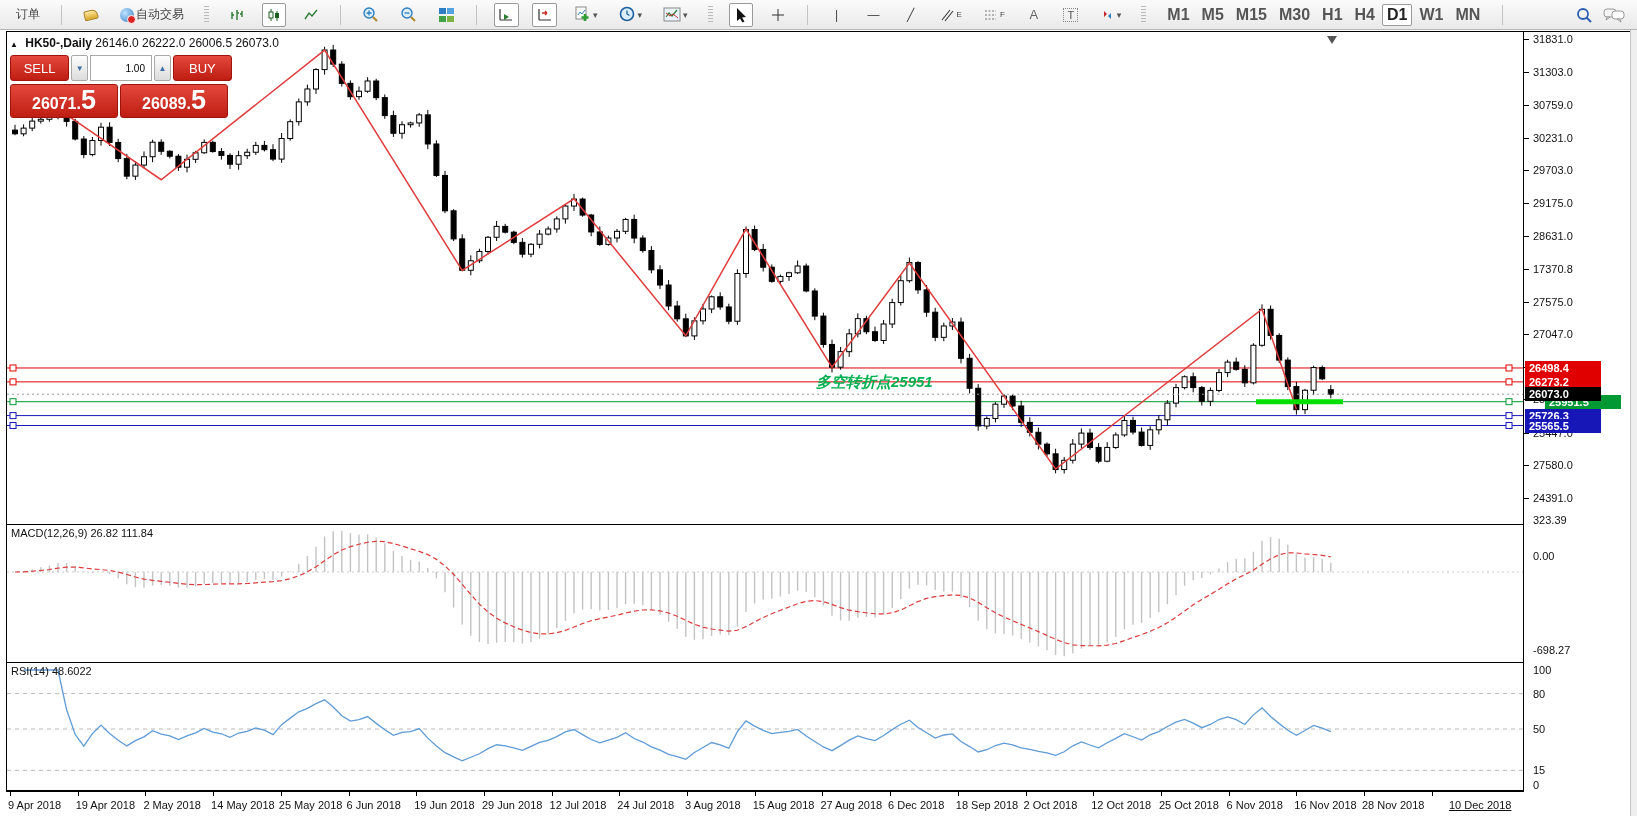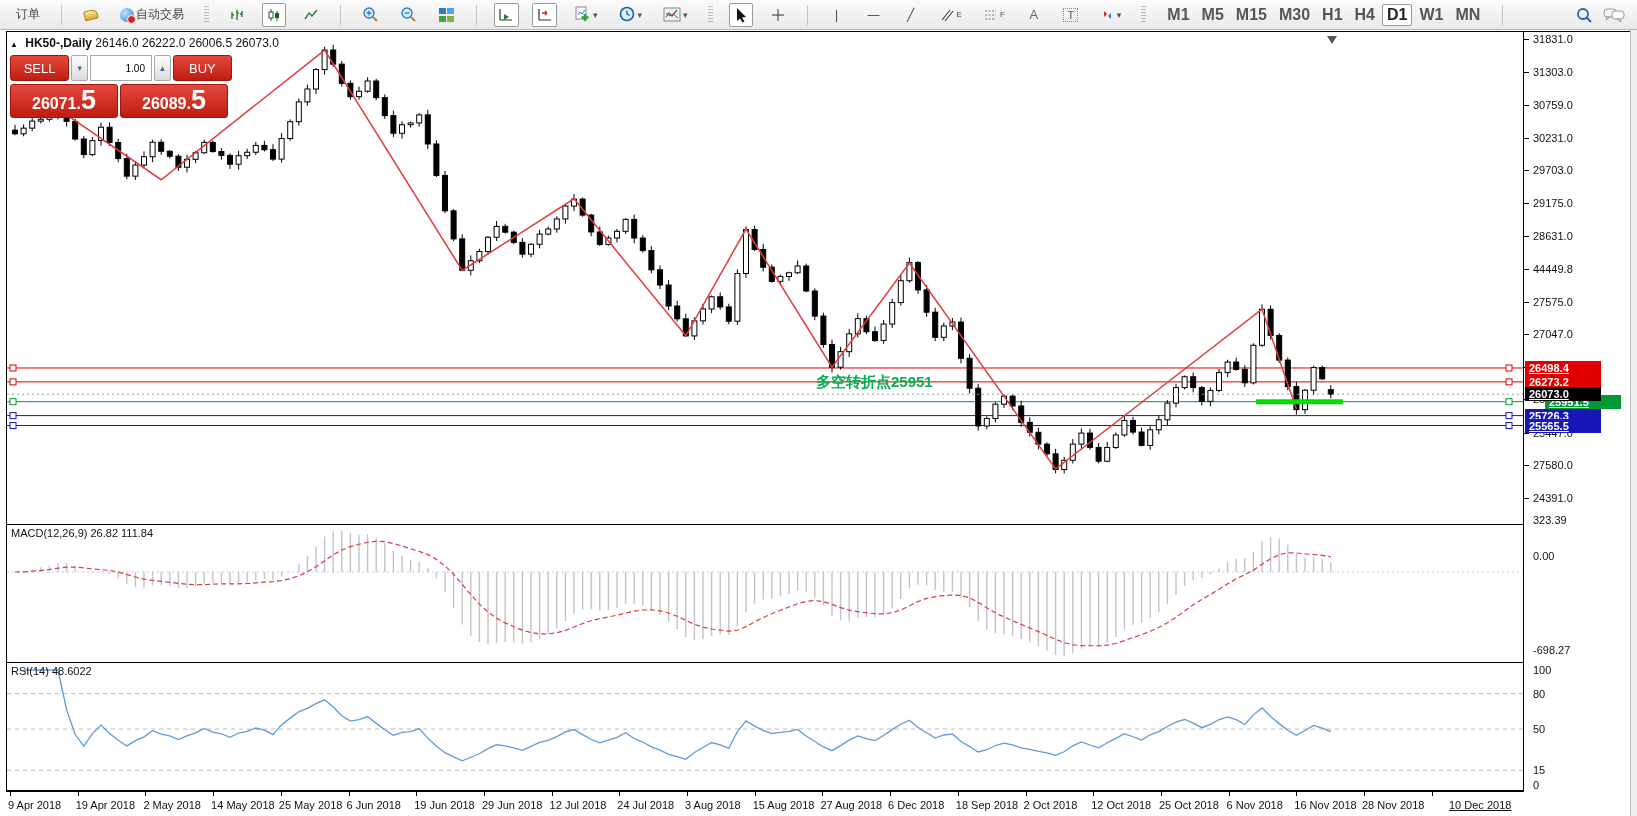--- a/index.html
+++ b/index.html
@@ -26,36 +26,36 @@
                     border-radius:50%; background:#d22; border:1px solid #fff; }
   .gold-icon { width:14px; height:10px; background:linear-gradient(#ffe9a0,#d8a727);
                border:1px solid #a87f1d; border-radius:2px 6px 2px 2px; transform:rotate(-12deg); }
   .tf { height:22px; min-width:26px; padding:0 4px; display:flex; align-items:center; justify-content:center;
         font-size:16px; font-weight:bold; color:#555; border:1px solid transparent; border-radius:2px; }
   .tf.pressed { background:#fff; border-color:#9a9a9a; color:#222; }
   .tb-right { margin-left:auto; display:flex; align-items:center; gap:10px; padding-right:8px; }
 
   
   .pane { position:absolute; left:6px; width:1518px; background:#fff; border:1px solid #000; }
-  #main-pane { top:31px;  height:530px; }
+  #main-pane { top:31px;  height:530px;font-style:italic; }
   #macd-pane { top:508px; height:150px;margin-top:16px; }
   #rsi-pane  { top:662px; height:129px;padding-left:32px; }
   .pane svg { position:absolute; left:0; top:0; }
   .pane-label { position:absolute; left:4px; top:2px; font-size:11px; color:#111; z-index:5; }
   #chart-title { position:absolute; left:10px; top:36px; font-size:12px; color:#111; z-index:30; }
   #chart-title .tri { font-size:8px; margin-right:4px; }
   #chart-title b { font-weight:bold; }
 
   
   #price-axis { position:absolute; left:1524px; top:31px; width:106px; height:760px;
                 background:#fff; border-top:1px solid #000; }
   .tickmark { position:absolute; left:0; width:5px; height:1px; background:#000; }
   .ticklabel { position:absolute; left:9px; font-size:11px; color:#111; }
   .hline-label { position:absolute; left:1px; width:76px; height:14px; color:#fff;
-                 font-size:11px; font-weight:bold; text-align:left; padding:1px 0 0 4px; z-index:6;text-decoration:underline; }
+                 font-size:11px; font-weight:bold; text-align:left; padding:1px 0 0 4px; z-index:6; }
   #edge-strip { position:absolute; left:1630px; top:0; width:7px; height:816px;
                 background:#efefef; border-left:1px solid #c5c5c5; }
   #time-axis { position:absolute; left:6px; top:791px; width:1518px; height:25px;
                background:#fff; border-top:1px solid #000; }
   .date-label { position:absolute; top:7px; font-size:11px; color:#111; white-space:nowrap; }
   .date-tick { position:absolute; top:0; width:1px; height:4px; background:#000; }
 
   
   #trade-panel { position:absolute; left:10px; top:55px; z-index:40; width:222px; }
   .tp-row { display:flex; gap:2px; }
@@ -783,21 +783,21 @@
     <div class="ticklabel" style="top: 67px;">30759.0</div>
     <div class="tickmark" style="top: 106px;"></div>
     <div class="ticklabel" style="top: 100px;">30231.0</div>
     <div class="tickmark" style="top: 138px;"></div>
     <div class="ticklabel" style="top: 132px;">29703.0</div>
     <div class="tickmark" style="top: 171px;"></div>
     <div class="ticklabel" style="top: 165px;">29175.0</div>
     <div class="tickmark" style="top: 204px;"></div>
     <div class="ticklabel" style="top: 198px;">28631.0</div>
     <div class="tickmark" style="top: 237px;"></div>
-    <div class="ticklabel" style="top: 231px;">44449.8</div>
+    <div class="ticklabel" style="top: 231px;">17370.8</div>
     <div class="tickmark" style="top: 270px;"></div>
     <div class="ticklabel" style="top: 264px;">27575.0</div>
     <div class="tickmark" style="top: 302px;"></div>
     <div class="ticklabel" style="top: 296px;">27047.0</div>
     <div class="tickmark" style="top: 335px;"></div>
     <div class="ticklabel" style="top: 329px;">26519.0</div>
     <div class="tickmark" style="top: 367px;"></div>
     <div class="ticklabel" style="top: 361px;">25991.0</div>
     <div class="tickmark" style="top: 401px;"></div>
     <div class="ticklabel" style="top: 395px;">25447.0</div>

